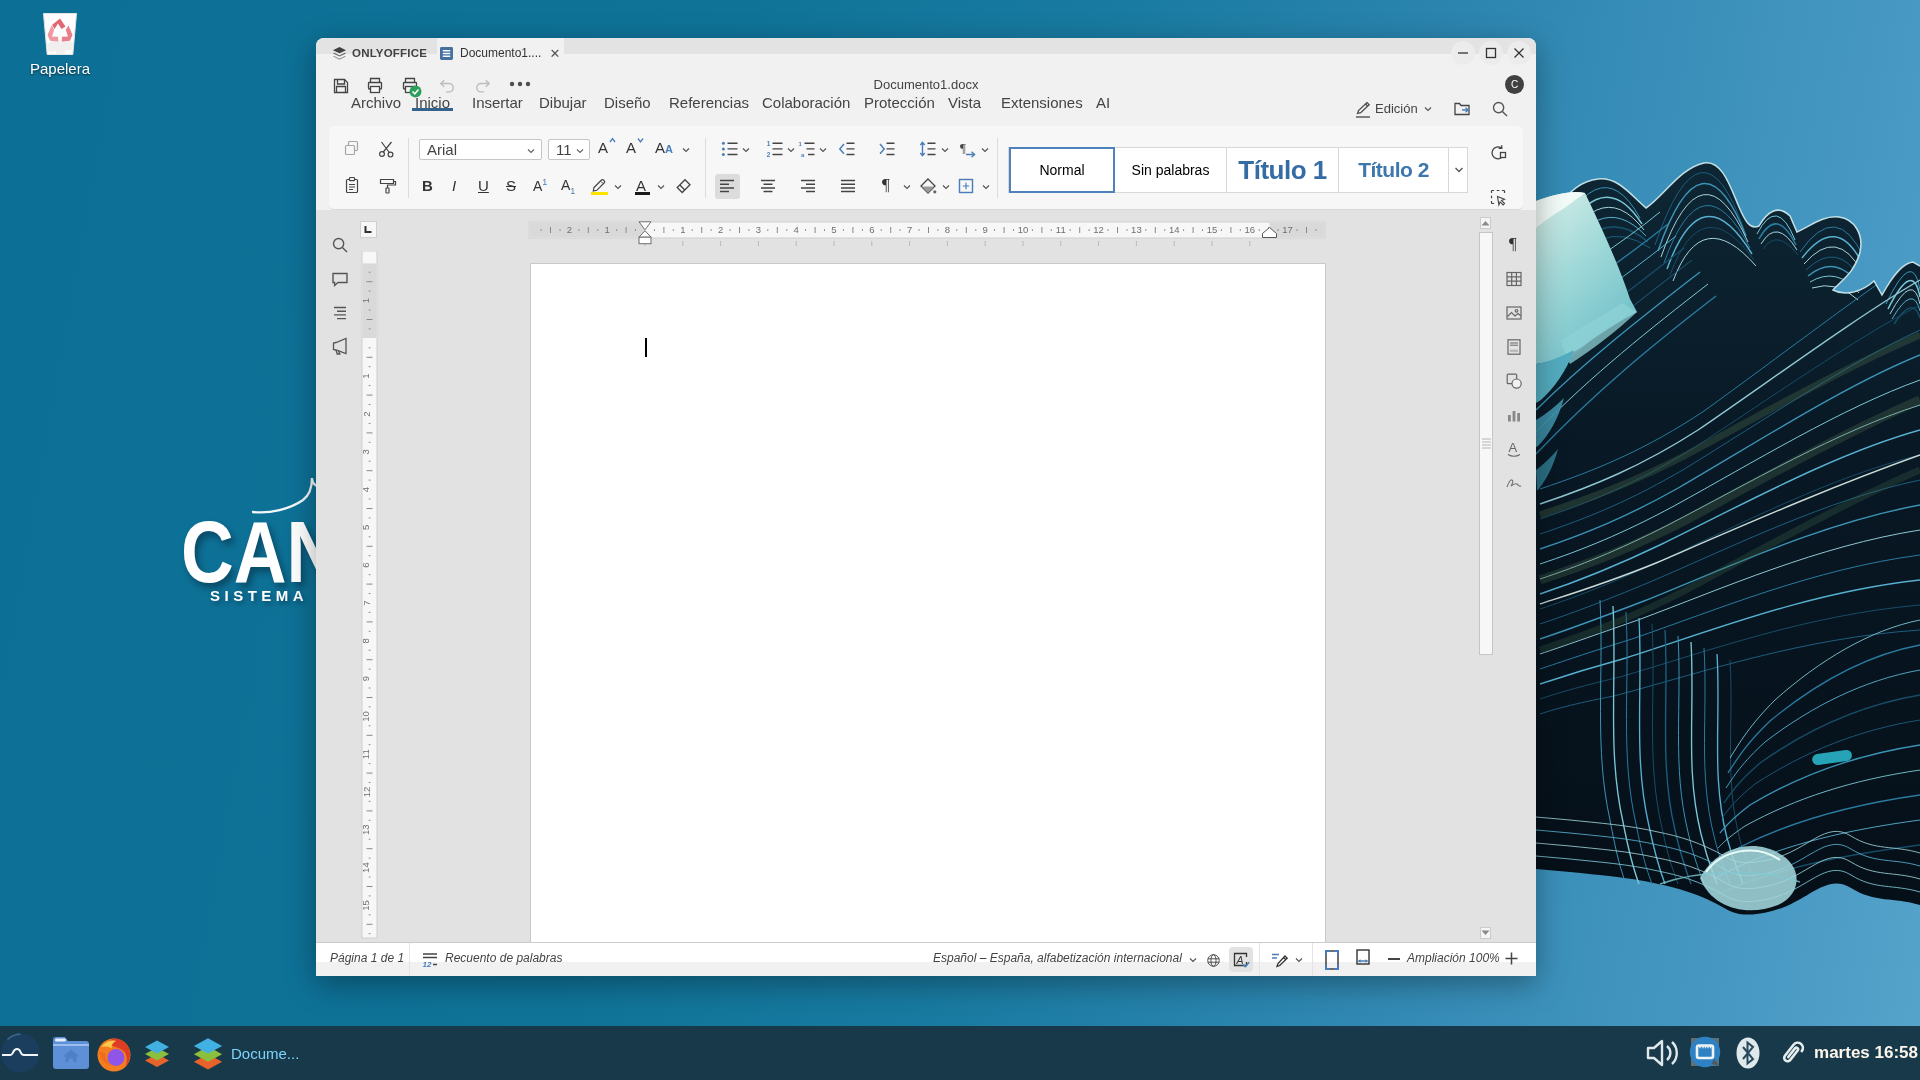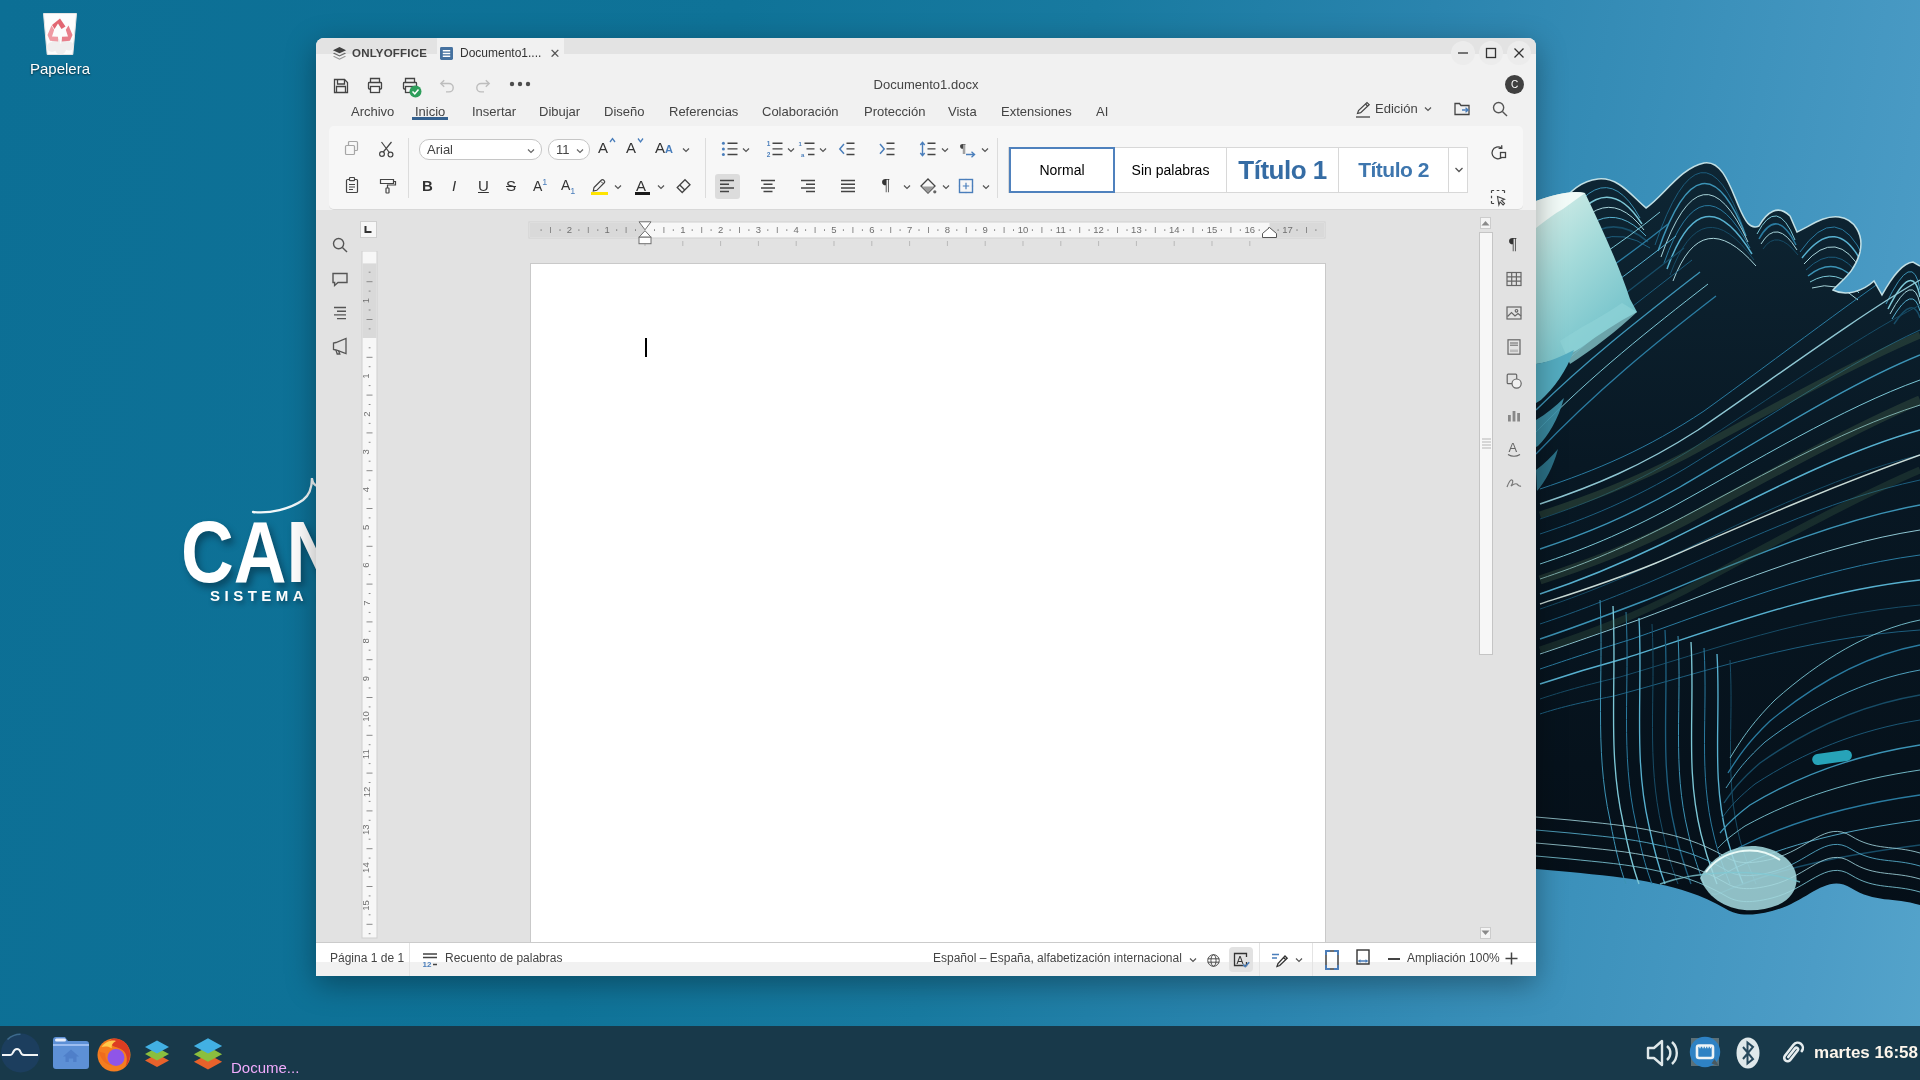--- a/index.html
+++ b/index.html
@@ -26,52 +26,52 @@
   #winbtns { position:absolute; right:5px; top:3px; display:flex; gap:4px; }
   #winbtns .b { width:24px; height:24px; border-radius:50%; background:#ececec; display:flex; align-items:center; justify-content:center; }
 
   #quickbar { position:absolute; left:0; top:30px; width:100%; height:40px; background:#f1f1f1; }
   .qicon { position:absolute; top:8px; }
   #doctitle { position:absolute; top:9px; left:0; width:100%; text-align:center; font-size:13px; color:#444; }
   #avatar { position:absolute; right:12px; top:7px; width:19px; height:19px; border-radius:50%; background:#404040; color:#fff;
     font-size:10px; display:flex; align-items:center; justify-content:center; }
 
   #menubar { position:absolute; left:0; top:0; width:100%; height:0; }
-  .mtab { position:absolute; top:55px; height:19px; line-height:19px; font-size:13px; color:#444;margin-top:9px; }
+  .mtab { position:absolute; top:55px; height:19px; line-height:19px; font-size:15px; color:#444; }
   .mtab.active { color:#444; }
   .mtab.active::after { content:''; position:absolute; left:-3px; right:-3px; bottom:1px; height:3px; background:#35618f; }
 
   #toolpanel { position:absolute; left:13px; top:88px; width:1194px; height:84px; background:#f7f7f7;
      border-radius:5px; border-bottom:1px solid #d8d8d8; }
   .ticon { position:absolute; }
   .tglyph { position:absolute; color:#333; }
-  .combo { position:absolute; border:1px solid #c6c6c6; border-radius:10px; background:#fff; font-size:13px; color:#444; }
+  .combo { position:absolute; border:1px solid #c6c6c6; border-radius:2px; background:#fff; font-size:15px; color:#444; }
   .sep { position:absolute; width:1px; background:#dcdcdc; top:12px; height:60px; }
 
   
   #stylegal { position:absolute; left:679px; top:21px; width:460px; height:46px; background:#fff; border:1px solid #d8d8d8; }
   .stybox { position:absolute; top:0; height:44px; border-right:1px solid #d8d8d8; display:flex; align-items:center; justify-content:center; }
 
   #workspace { position:absolute; left:0; top:172px; width:1220px; height:732px; background:#e2e2e2; overflow:hidden; }
   #tabsel { position:absolute; left:44px; top:11px; width:17px; height:17px; background:#f7f7f7; border:1px solid #cfcfcf; }
   #page { position:absolute; left:214px; top:53px; width:796px; height:679px; background:#fff; border:1px solid #c9c9c9; border-bottom:none; }
   #cursor { position:absolute; left:329px; top:128px; width:1.5px; height:19px; background:#000; }
   #vscroll { position:absolute; left:1165px; top:5px; width:14px; height:727px; }
 
-  #statusbar { position:absolute; left:0; top:904px; width:1220px; height:20px; background:#fff; border-top:1px solid #cbcbcb; font-size:12px; color:#444; }
+  #statusbar { position:absolute; left:0; top:904px; width:1220px; height:20px; background:#fff; border-top:1px solid #cbcbcb; font-size:12px; color:#444;font-style:italic; }
   #lsidebar { position:absolute; left:13.5px; top:0; width:26px; height:700px; }
   #rsidebar { position:absolute; left:1188px; top:0; width:26px; height:700px; }
   .sbi { position:absolute; left:0; }
   #vscroll { position:absolute; left:1163px; top:7px; width:14px; height:723px; }
   .sbtn { position:absolute; left:1px; width:11px; height:12px; border:1px solid #ccc; background:#f4f4f4; display:flex; align-items:center; justify-content:center; }
   #vthumb { position:absolute; left:0; top:15px; width:14px; height:423px; border:1px solid #c5c5c5; background:#f7f7f7; display:flex; align-items:center; }
 
   
   #taskbar { position:absolute; left:0; top:1026px; width:1920px; height:54px; background:#18394a; }
-  #taskbar .lbl { color:#f0abfc; font-size:15px;margin-top:14px; }
+  #taskbar .lbl { color:#7dd3fc; font-size:15px; }
   #clock { position:absolute; right:2px; top:0; height:54px; display:flex; align-items:center; color:#fdf6ec; font-size:17px; font-weight:bold;margin-left:48px; }
 </style>
 </head>
 <body>
 <div id="desktop">
   <svg id="art" width="1920" height="1080" style="position:absolute;left:0;top:0">
       <defs>
 <linearGradient id="gDark" x1="0" y1="0" x2="0" y2="1">
           <stop offset="0" stop-color="#0e2634"></stop>
           <stop offset="0.4" stop-color="#081824"></stop>

